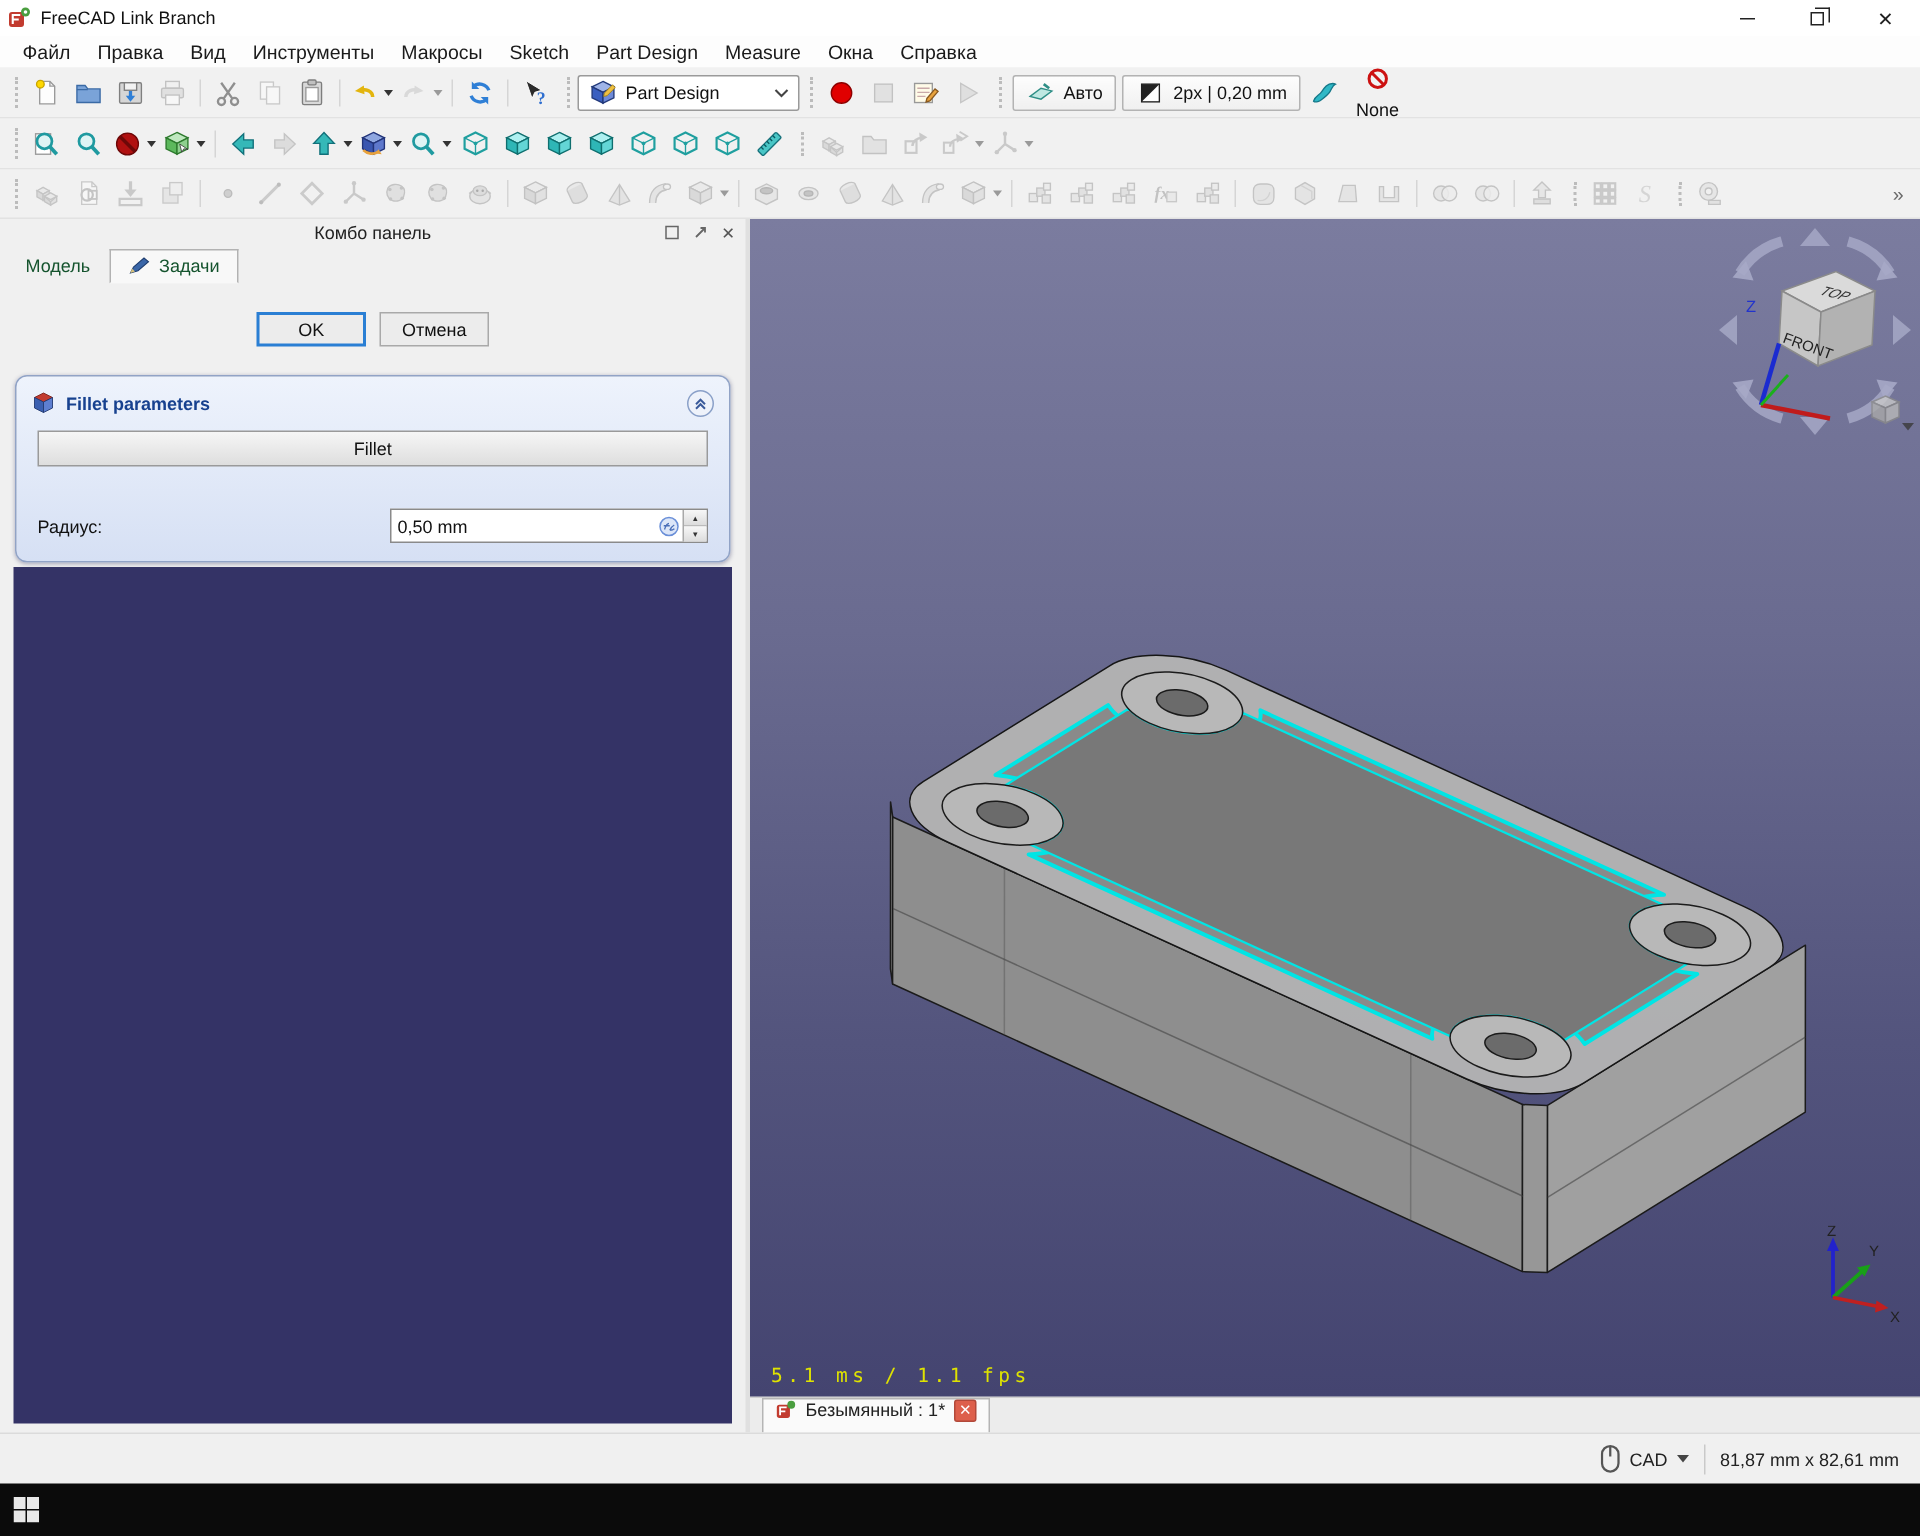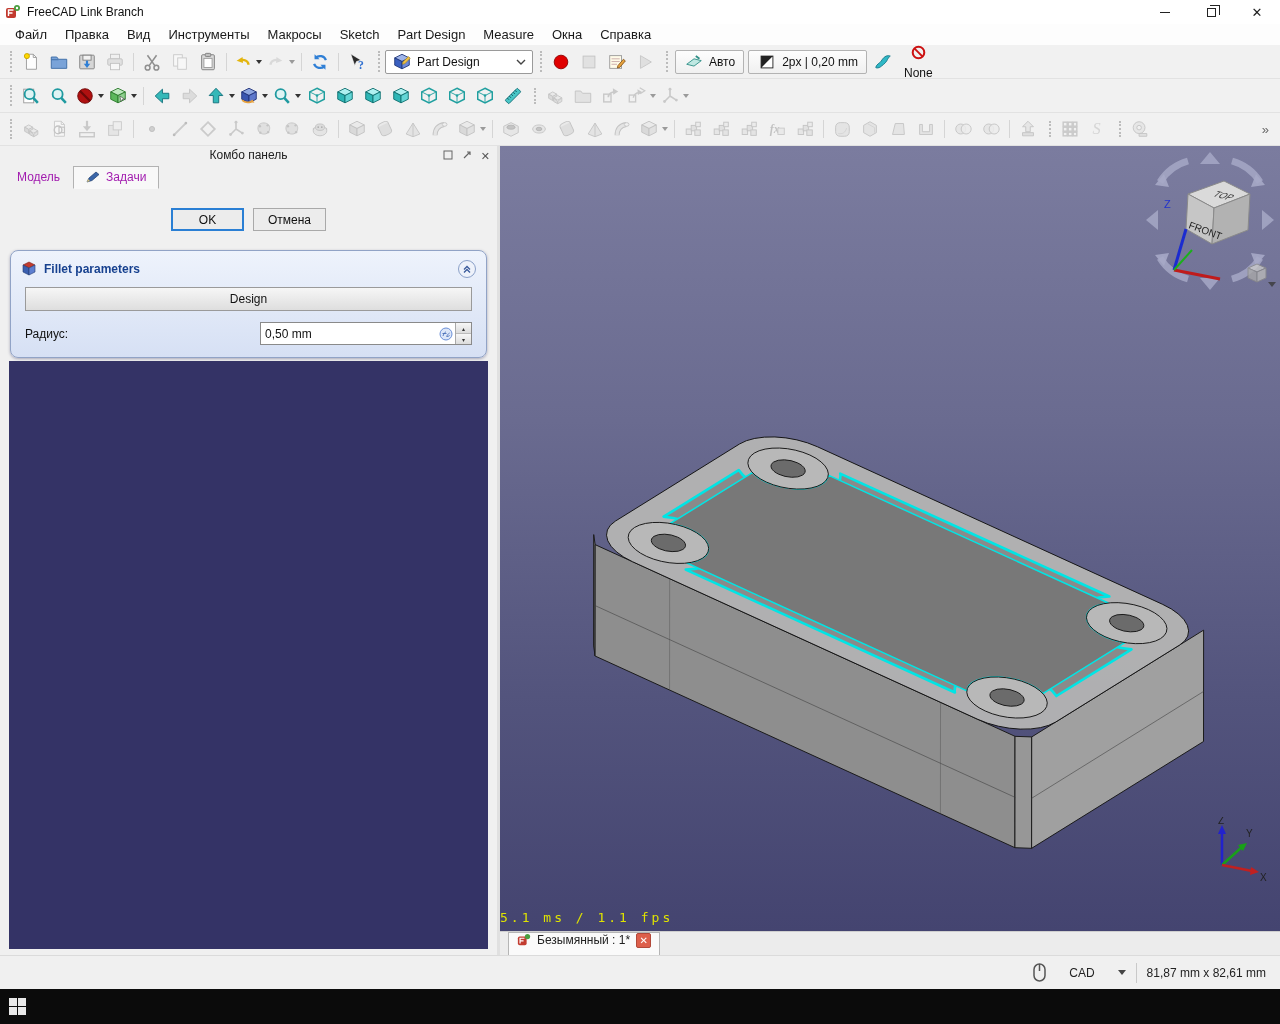--- a/index.html
+++ b/index.html
@@ -35,57 +35,57 @@
 .tb-textbtn { display:flex; align-items:center; gap:5px; height:24px; padding:0 8px; margin:0 2px; background:linear-gradient(#fdfdfd,#f0f0f0); border:1px solid #b3b3b3; border-radius:2px; font-size:12px; color:#111; }
 .tb-plain { display:flex; align-items:center; gap:5px; padding:0 7px; font-size:12px; color:#111;flex-direction:column; }
 .tb-overflow { margin-left:auto; margin-right:8px; color:#6a6a6a; font-size:13px; }
 
 
 .main { flex:1; display:flex; min-height:0; }
 .dock { width:497px; flex:none; display:flex; flex-direction:column; background:#f0f0f0; }
 .dock-titlebar { height:18px; position:relative; display:flex; align-items:center; justify-content:center; font-size:12px; color:#222; flex:none; }
 .dock-icons { position:absolute; right:7px; top:3px; display:flex; gap:9px; align-items:center; }
 .tabsbar { height:25px; display:flex; align-items:flex-end; padding-left:4px; flex:none; }
-.tab { font-size:12px; padding:3px 12px 4px; color:#a21caf; display:flex; gap:6px; align-items:center; border:1px solid transparent; }
+.tab { font-size:12px; padding:3px 12px 4px; color:#14532d; display:flex; gap:6px; align-items:center; border:1px solid transparent; }
 .tab.active { background:#f8f8f8; border:1px solid #b2b2b2; border-bottom:1px solid #f8f8f8; }
 .task-area { flex:1; display:flex; flex-direction:column; min-height:0; background:#f0f0f0; }
 .task-buttons { display:flex; justify-content:center; gap:9px; padding:19px 0 17px; flex:none; }
 .btn { font-size:12px; height:23px; min-width:73px; background:#ececec; border:1px solid #a9a9a9; display:flex; align-items:center; justify-content:center; color:#111; }
 .btn.primary { border:2px solid #2a7fd4; }
 
 .fillet-box { margin:2px 10px 0; border:1px solid #91a3c6; border-radius:8px; background:linear-gradient(#eef3fc,#d6e0f4); padding:5px 0 10px; box-shadow:0 1px 3px rgba(30,30,80,.35); flex:none; }
 .fbox-head { display:flex; align-items:center; gap:7px; padding:4px 10px 7px; }
 .fbox-title { font-size:12px; font-weight:bold; color:#17418f; }
 .collapse { margin-left:auto; width:18px; height:18px; border:1px solid #8aa0c8; border-radius:50%; display:flex; align-items:center; justify-content:center; background:#eef2fa; }
 .toggle-btn { display:block; margin:2px 14px 9px; width:calc(100% - 28px); height:24px; font-size:12px; font-family:inherit; background:linear-gradient(#f6f6f6,#dedede); border:1px solid #9a9a9a; color:#111; }
 .edge-list { margin:0 14px; height:228px; background:#fff; border:1px solid #7a7a7a; font-size:12px; color:#111; padding:3px 0; overflow:hidden; }
 .edge-item { padding:1px 5px; }
-.radius-row { display:flex; align-items:center; margin:11px 14px 2px; }
+.radius-row { display:flex; align-items:center; margin:28px 14px 2px; }
 .radius-label { font-size:12px; color:#111; }
 .radius-field { margin-left:auto; display:flex; align-items:center; border:1px solid #8a8a8a; background:#fff; height:23px; width:212px; }
 .radius-input { border:none; outline:none; flex:1; min-width:0; font-size:12px; padding:0 4px; font-family:inherit; color:#111; background:transparent; }
 .fx-badge { flex:none; margin-right:2px; display:flex; }
 .spin { display:flex; flex-direction:column; border-left:1px solid #a9a9a9; height:100%; flex:none; }
 .spin-btn { flex:1; width:15px; font-size:6px; display:flex; align-items:center; justify-content:center; background:linear-gradient(#f7f7f7,#dcdcdc); color:#333; }
 .spin-btn.up { border-bottom:1px solid #bbb; }
 .task-void { flex:1; margin:3px 9px 6px; background:#343366; }
 
 .splitter { width:3px; background:#e0e0e0; flex:none; }
 .viewport { flex:1; display:flex; flex-direction:column; min-width:0; }
 .view3d { position:relative; height:785px; background:linear-gradient(180deg,#7b7c9f 0%,#6a6b90 35%,#53547d 70%,#444470 100%); overflow:hidden; flex:none; }
 .scene { position:absolute; left:0; top:0; }
-.fps { position:absolute; left:0; bottom:6px; font-family:"DejaVu Sans Mono", monospace; font-size:13px; color:#dfe300; letter-spacing:3px; }
+.fps { position:absolute; left:14px; bottom:6px; font-family:"DejaVu Sans Mono", monospace; font-size:13px; color:#dfe300; letter-spacing:3px; }
 .navcube { position:absolute; top:4px; right:4px; }
 .triad { position:absolute; right:12px; bottom:48px; }
 .doc-tabbar { height:24px; background:#ececec; border-top:1px solid #cfcfcf; display:flex; align-items:stretch; padding-left:8px; flex:none; }
 .doc-tab { display:flex; align-items:flex-start; gap:6px; background:#fafafa; border:1px solid #b5b5b5; border-bottom:none; padding:0 8px; font-size:12px; color:#222; }
 .tab-close { width:15px; height:15px; background:#dd5f4b; border:1px solid #b2493a; border-radius:2px; color:#fff; font-size:10px; line-height:13px; text-align:center; }
 
 .statusbar { height:34px; background:#f0f0f0; border-top:1px solid #dbdbdb; display:flex; align-items:center; justify-content:flex-end; gap:10px; padding-right:14px; flex:none; }
-.sb-group { display:flex; align-items:center; gap:23px;margin-left:12px; }
+.sb-group { display:flex; align-items:center; gap:6px;margin-left:12px; }
 .sb-sep { width:1px; height:20px; background:#c9c9c9; }
 .sb-text { font-size:12px; color:#222; }
 .sb-caret { width:0; height:0; border-left:4px solid transparent; border-right:4px solid transparent; border-top:5px solid #444; }
 .taskbar { height:35px; background:#0b0b0b; display:flex; align-items:center; padding-left:9px; flex:none; }
 </style>
 </head>
 <body>
 
 <div class="app">
 
@@ -925,21 +925,21 @@
                   <path d="M14 4L8 7v7l6-3z" fill="#5e7fd0" stroke="#223a70" stroke-width=".6"></path>
                 </svg>
               </span>
             <span class="fbox-title">Fillet parameters</span>
             <div class="collapse">
                 <svg width="10" height="10" viewBox="0 0 10 10">
                   <path d="M2 5.5l3-3 3 3M2 8.5l3-3 3 3" fill="none" stroke="#3a5a9a" stroke-width="1.3"></path>
                 </svg>
               </div>
           </div>
-          <button class="toggle-btn">Design</button>
+          <button class="toggle-btn">Fillet</button>
           <div class="radius-row">
             <span class="radius-label">Радиус:</span>
             <div class="radius-field">
               <input class="radius-input" value="0,50 mm" style="">
               <span class="fx-badge">
                   <svg width="14" height="14" viewBox="0 0 14 14">
                     <circle cx="7" cy="7" r="6" fill="#dce6f8" stroke="#6a8fd8"></circle>
                     <path d="M4 9c1-3 2-4 3-4M3.5 6.5h4M7.5 9.5c.8-1.5 2-3 3-3.5M7.8 9.5c1 0 2-.3 2.8-1" stroke="#4a6fb8" stroke-width=".9" fill="none"></path>
                   </svg>
                 </span>

